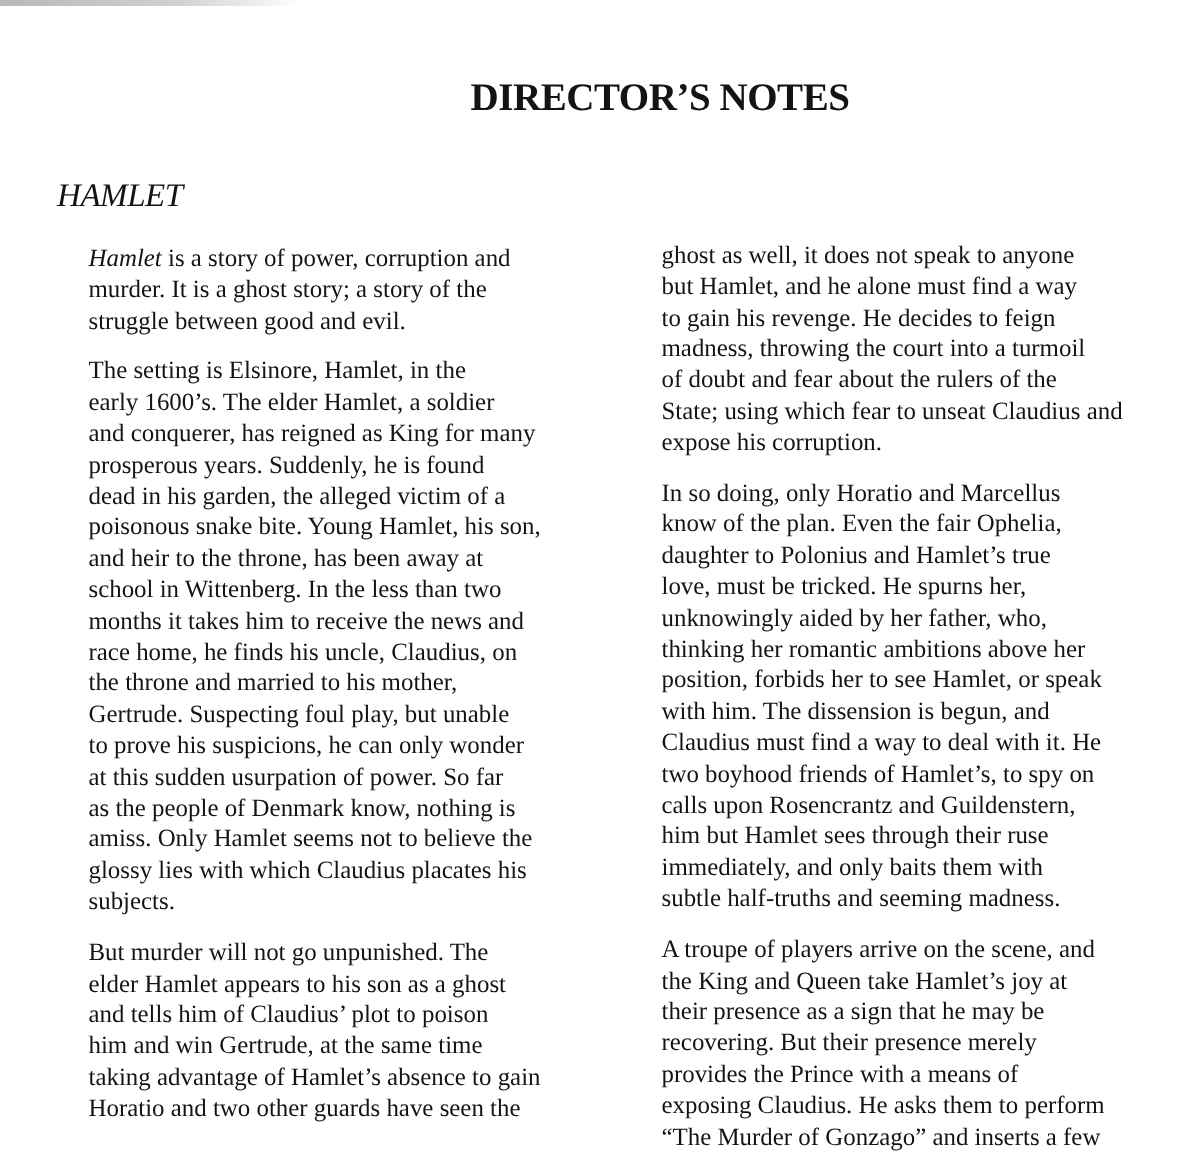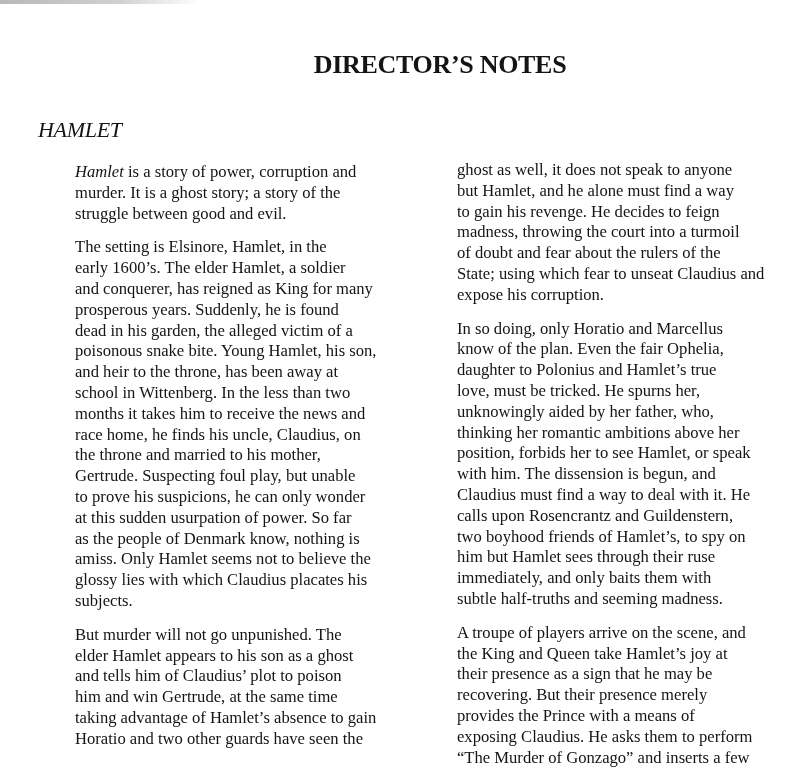--- a/index.html
+++ b/index.html
@@ -19,21 +19,21 @@
   }
   .section-heading {
     position: absolute; top: 117px; left: 38px;
     font-size: 22px; font-style: italic; letter-spacing: -0.3px;
   }
   .col {
     position: absolute; font-size: 16.6px; line-height: 20.8px;
   }
   .col-left { left: 59px; top: 162px; width: 330px; }
   .col-right { left: 441px; top: 160px; width: 330px; }
-  .col p { margin: 0 0 13px 16px; white-space: nowrap; }
+  .col p { margin: 0 0 13px 0; white-space: nowrap; }
   .col p span.line { display: block; }
   em { font-style: italic; }
 </style>
 </head>
 <body>
 
 <div class="scan-edge"></div>
 
 <h1 class="title" style="margin:0;">DIRECTOR’S NOTES</h1>
 
@@ -87,22 +87,22 @@
     <p>
       <span class="line"><span>In so doing, only Horatio and Marcellus</span></span>
       <span class="line"><span>know of the plan. Even the fair Ophelia,</span></span>
       <span class="line"><span>daughter to Polonius and Hamlet’s true</span></span>
       <span class="line"><span>love, must be tricked. He spurns her,</span></span>
       <span class="line"><span>unknowingly aided by her father, who,</span></span>
       <span class="line"><span>thinking her romantic ambitions above her</span></span>
       <span class="line"><span>position, forbids her to see Hamlet, or speak</span></span>
       <span class="line"><span>with him. The dissension is begun, and</span></span>
       <span class="line"><span>Claudius must find a way to deal with it. He</span></span>
+      <span class="line"><span>two boyhood friends of Hamlet’s, to spy on</span></span>
       <span class="line"><span>calls upon Rosencrantz and Guildenstern,</span></span>
-      <span class="line"><span>two boyhood friends of Hamlet’s, to spy on</span></span>
       <span class="line"><span>him but Hamlet sees through their ruse</span></span>
       <span class="line"><span>immediately, and only baits them with</span></span>
       <span class="line"><span>subtle half-truths and seeming madness.</span></span>
     </p>
     <p>
       <span class="line"><span>A troupe of players arrive on the scene, and</span></span>
       <span class="line"><span>the King and Queen take Hamlet’s joy at</span></span>
       <span class="line"><span>their presence as a sign that he may be</span></span>
       <span class="line"><span>recovering. But their presence merely</span></span>
       <span class="line"><span>provides the Prince with a means of</span></span>

